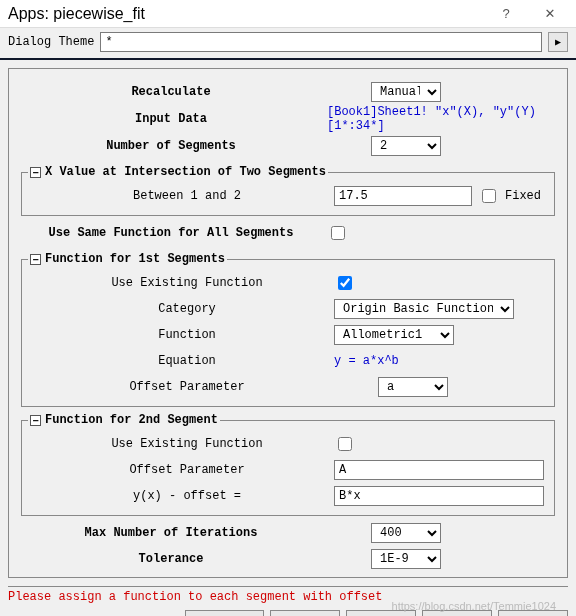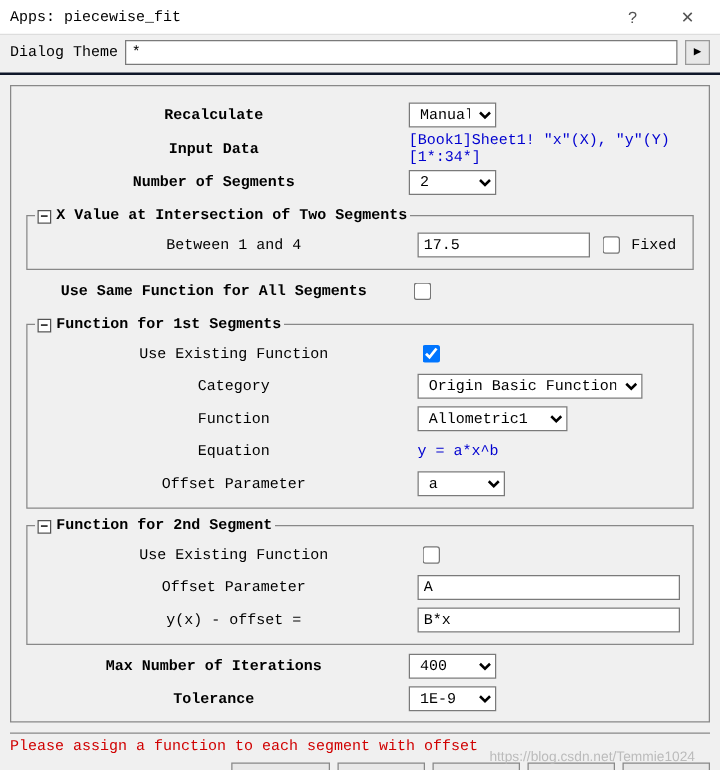--- a/index.html
+++ b/index.html
@@ -13,21 +13,21 @@
     overflow: hidden;
   }
   .titlebar {
     height: 28px;
     background: #fff;
     display: flex;
     align-items: center;
     padding: 0 4px 0 8px;
     border-bottom: 1px solid #ddd;
   }
-  .titlebar-text { flex: 1; font-family: Liberation Mono, monospace; font-size: 12px; }
+  .titlebar-text { flex: 1; font-family: Liberation Sans, sans-serif; font-size: 16px; }
   .tb-btn {
     width: 44px; height: 28px; display: flex; align-items: center; justify-content: center;
     font-family: sans-serif; font-size: 13px; color: #555; cursor: pointer;
   }
   .theme-row {
     display: flex; align-items: center; padding: 4px 8px 6px 8px; gap: 6px;
     border-bottom: 2px solid #0f172a;
   }
   .theme-row label { font-weight: normal; font-family: "Courier New"; }
   .theme-input {
@@ -46,21 +46,21 @@
     display: flex; align-items: center; min-height: 26px; gap: 6px;
   }
   .label { width: 300px; font-family: Liberation Mono, monospace; font-size: 12px; text-align: center; }
   .label.bold { font-weight: bold; }
   .label.indent1 { padding-left: 18px; }
   .ctrl-col { flex: 1; display: flex; align-items: center; gap: 6px; }
   select, input[type=text] {
     font-family: "Courier New"; font-size: 12px;
     border: 1px solid #7a7a7a; background: #fff; height: 20px; padding: 0 4px;
   }
-  select.w-sm { width: 70px; }
+  select.w-sm { width: 70px; margin-left: 44px; }
   select.w-md { width: 120px; }
   select.w-lg { width: 180px; }
   input.w-md { width: 138px; }
   input.w-full { width: 210px; }
   .linkval { color: #0000d0; font-family: "Courier New"; font-size: 12px; }
   .eq { color: #0000d0; font-family: "Courier New"; font-size: 12px; }
   .chk { width: 14px; height: 14px; }
   .toggle {
     display: inline-block; width: 11px; height: 11px; border: 1px solid #555;
     line-height: 9px; text-align: center; font-size: 10px; margin-right: 4px;
@@ -126,21 +126,21 @@
     <div class="ctrl-col">
       <select class="w-sm">
         <option>2</option>
       </select>
     </div>
   </div>
 
   <fieldset>
     <legend><span class="toggle">−</span><span>X Value at Intersection of Two Segments</span></legend>
     <div class="row">
-      <div class="label indent1">Between 1 and 4</div>
+      <div class="label indent1">Between 1 and 2</div>
       <div class="ctrl-col">
         <input type="text" class="w-md" value="17.5" style="">
         <input type="checkbox" class="chk" style="">
         <span>Fixed</span>
       </div>
     </div>
   </fieldset>
 
   <div class="row">
     <div class="label bold">Use Same Function for All Segments</div>

